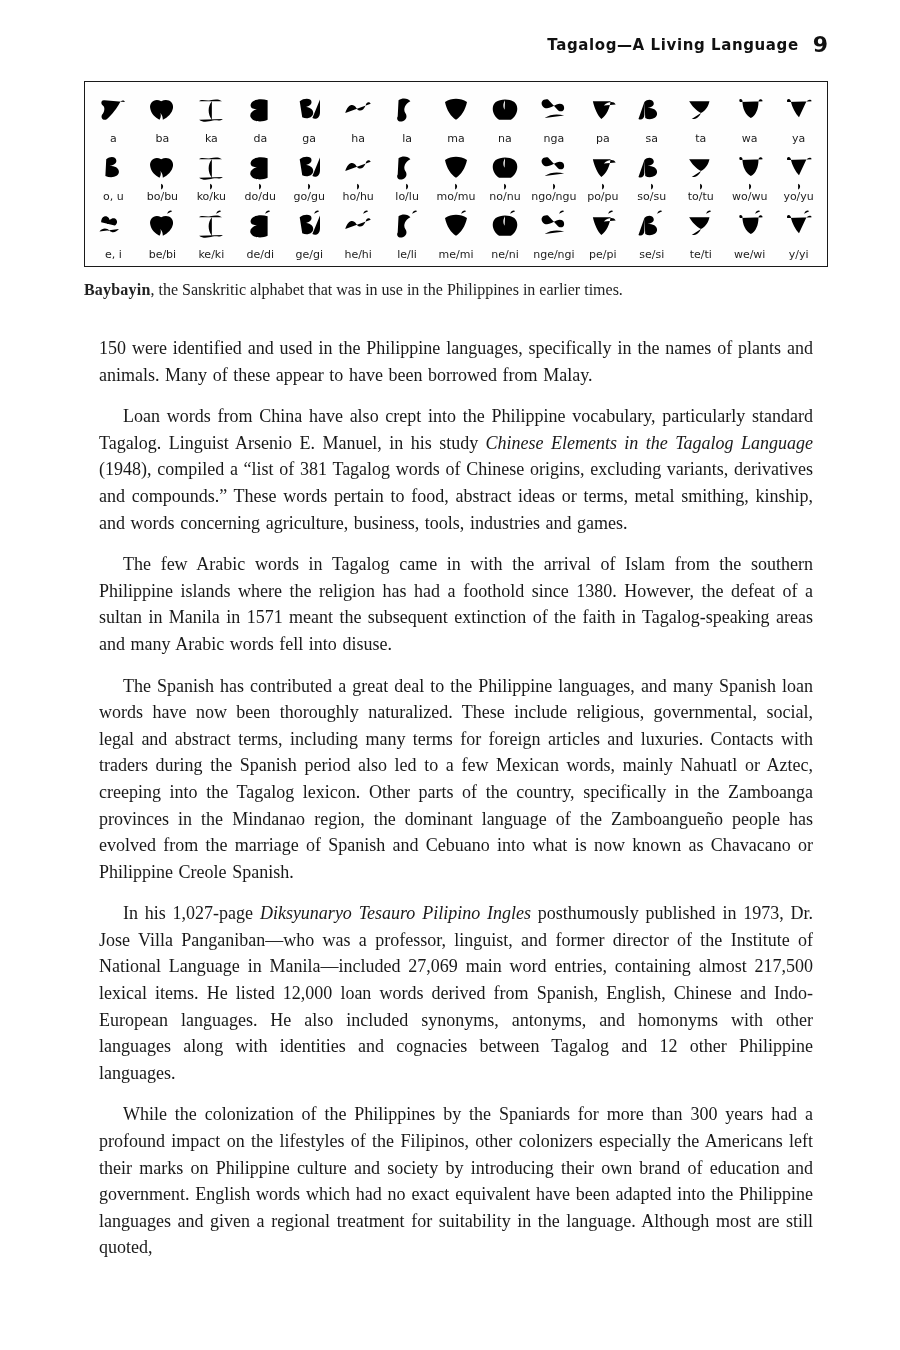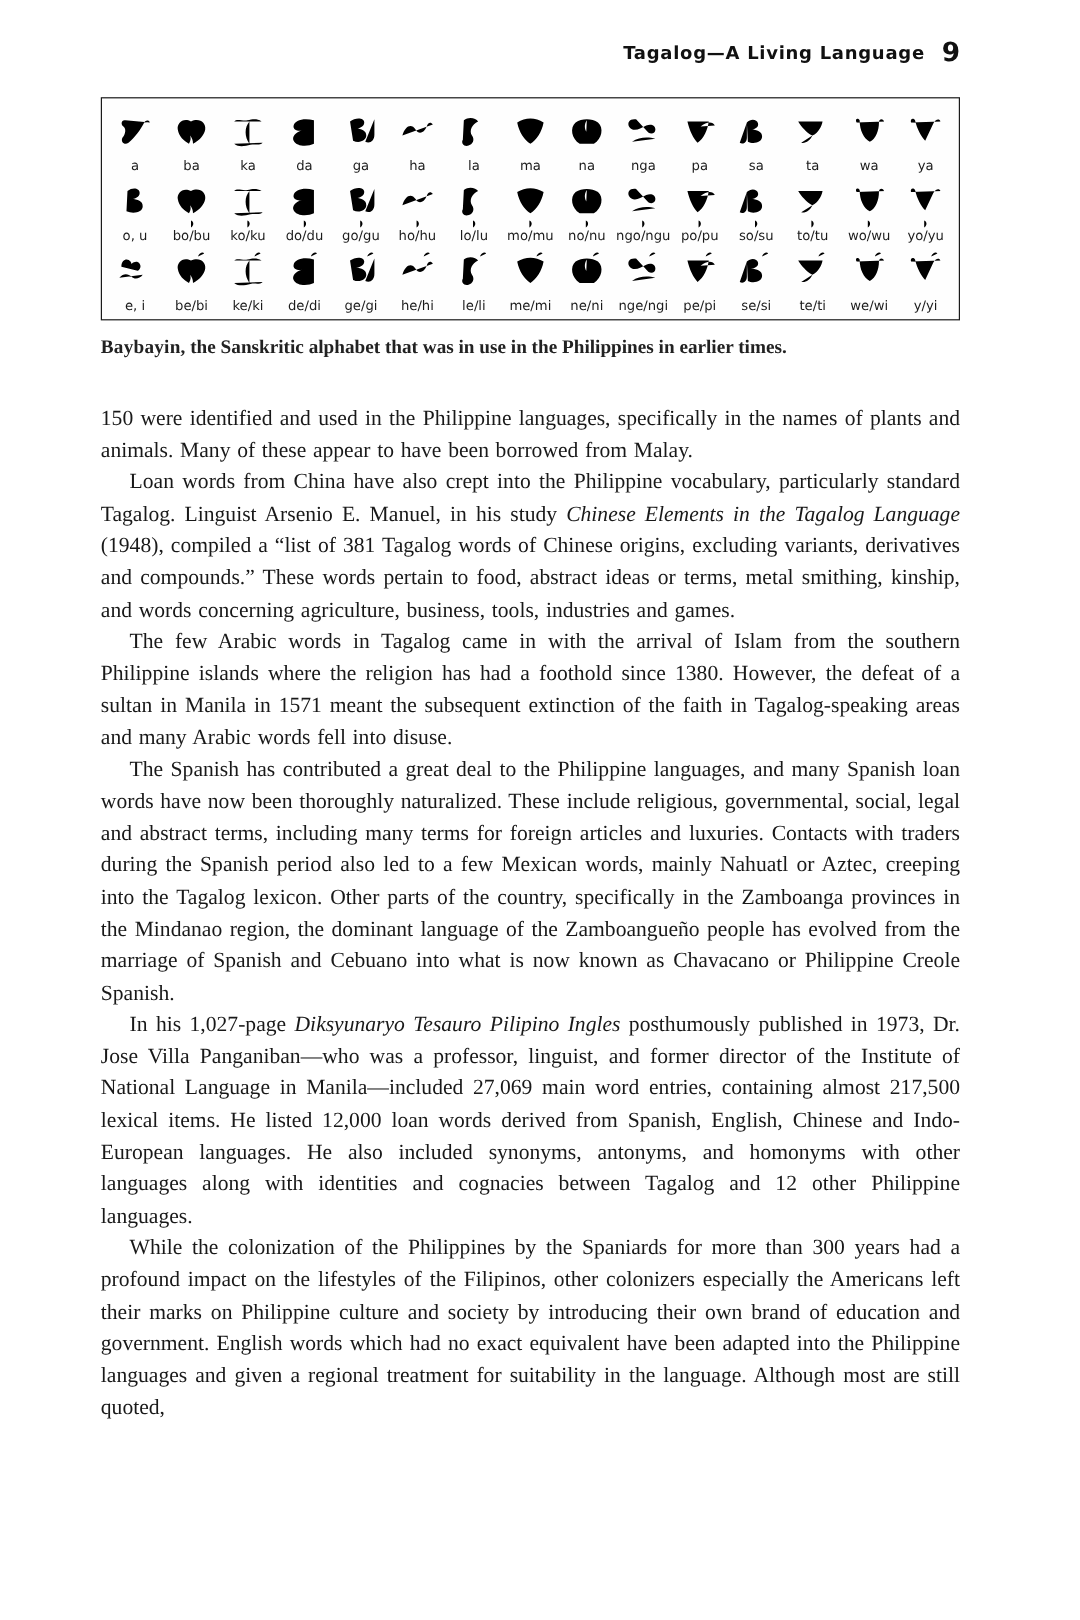--- a/index.html
+++ b/index.html
@@ -6,21 +6,21 @@
   body {
     width: 900px; height: 1350px;
     background: #ffffff;
     font-family: "Liberation Serif", serif;
     color: #1a1a1a;
     overflow: hidden;
   }
   .page {
     box-sizing: border-box;
     width: 900px; height: 1230px;
-    padding: 32px 100px 0 84px;
+    padding: 32px 72px 0 84px;
   }
   
   .hdr {
     text-align: right;
     font-family: "DejaVu Sans", sans-serif;
     font-weight: bold;
     color: #111;
     white-space: nowrap;
   }
   .hdr .run-title { font-size: 15px; letter-spacing: 0.6px; }
@@ -43,34 +43,33 @@
     margin-top: -3px;
     padding-bottom: 4px;
     white-space: nowrap;
   }
 
   
   .caption {
     margin: 14px 0 0 0;
     font-size: 16px;
     color: #222;
-    font-weight: bold;
   }
   .caption b { letter-spacing: 0.2px; }
 
   
   .body-text {
     margin-top: 36px;
     font-size: 18px;
     line-height: 26.6px;
     text-align: justify;
     word-spacing: 0.06em;
     color: #191919;
   }
-  .para { margin: 0; text-indent: 24px; }
+  .para { margin: 15px; text-indent: 24px; }
   .para.noindent { text-indent: 0; }
 
   .svg-defs { position: absolute; width: 0; height: 0; overflow: hidden; }
 </style>
 </head>
 <body>
 
 <svg class="svg-defs" aria-hidden="true">
   <defs>
     <g fill="none" stroke="#161616" stroke-width="2.6" stroke-linecap="round" stroke-linejoin="round">

